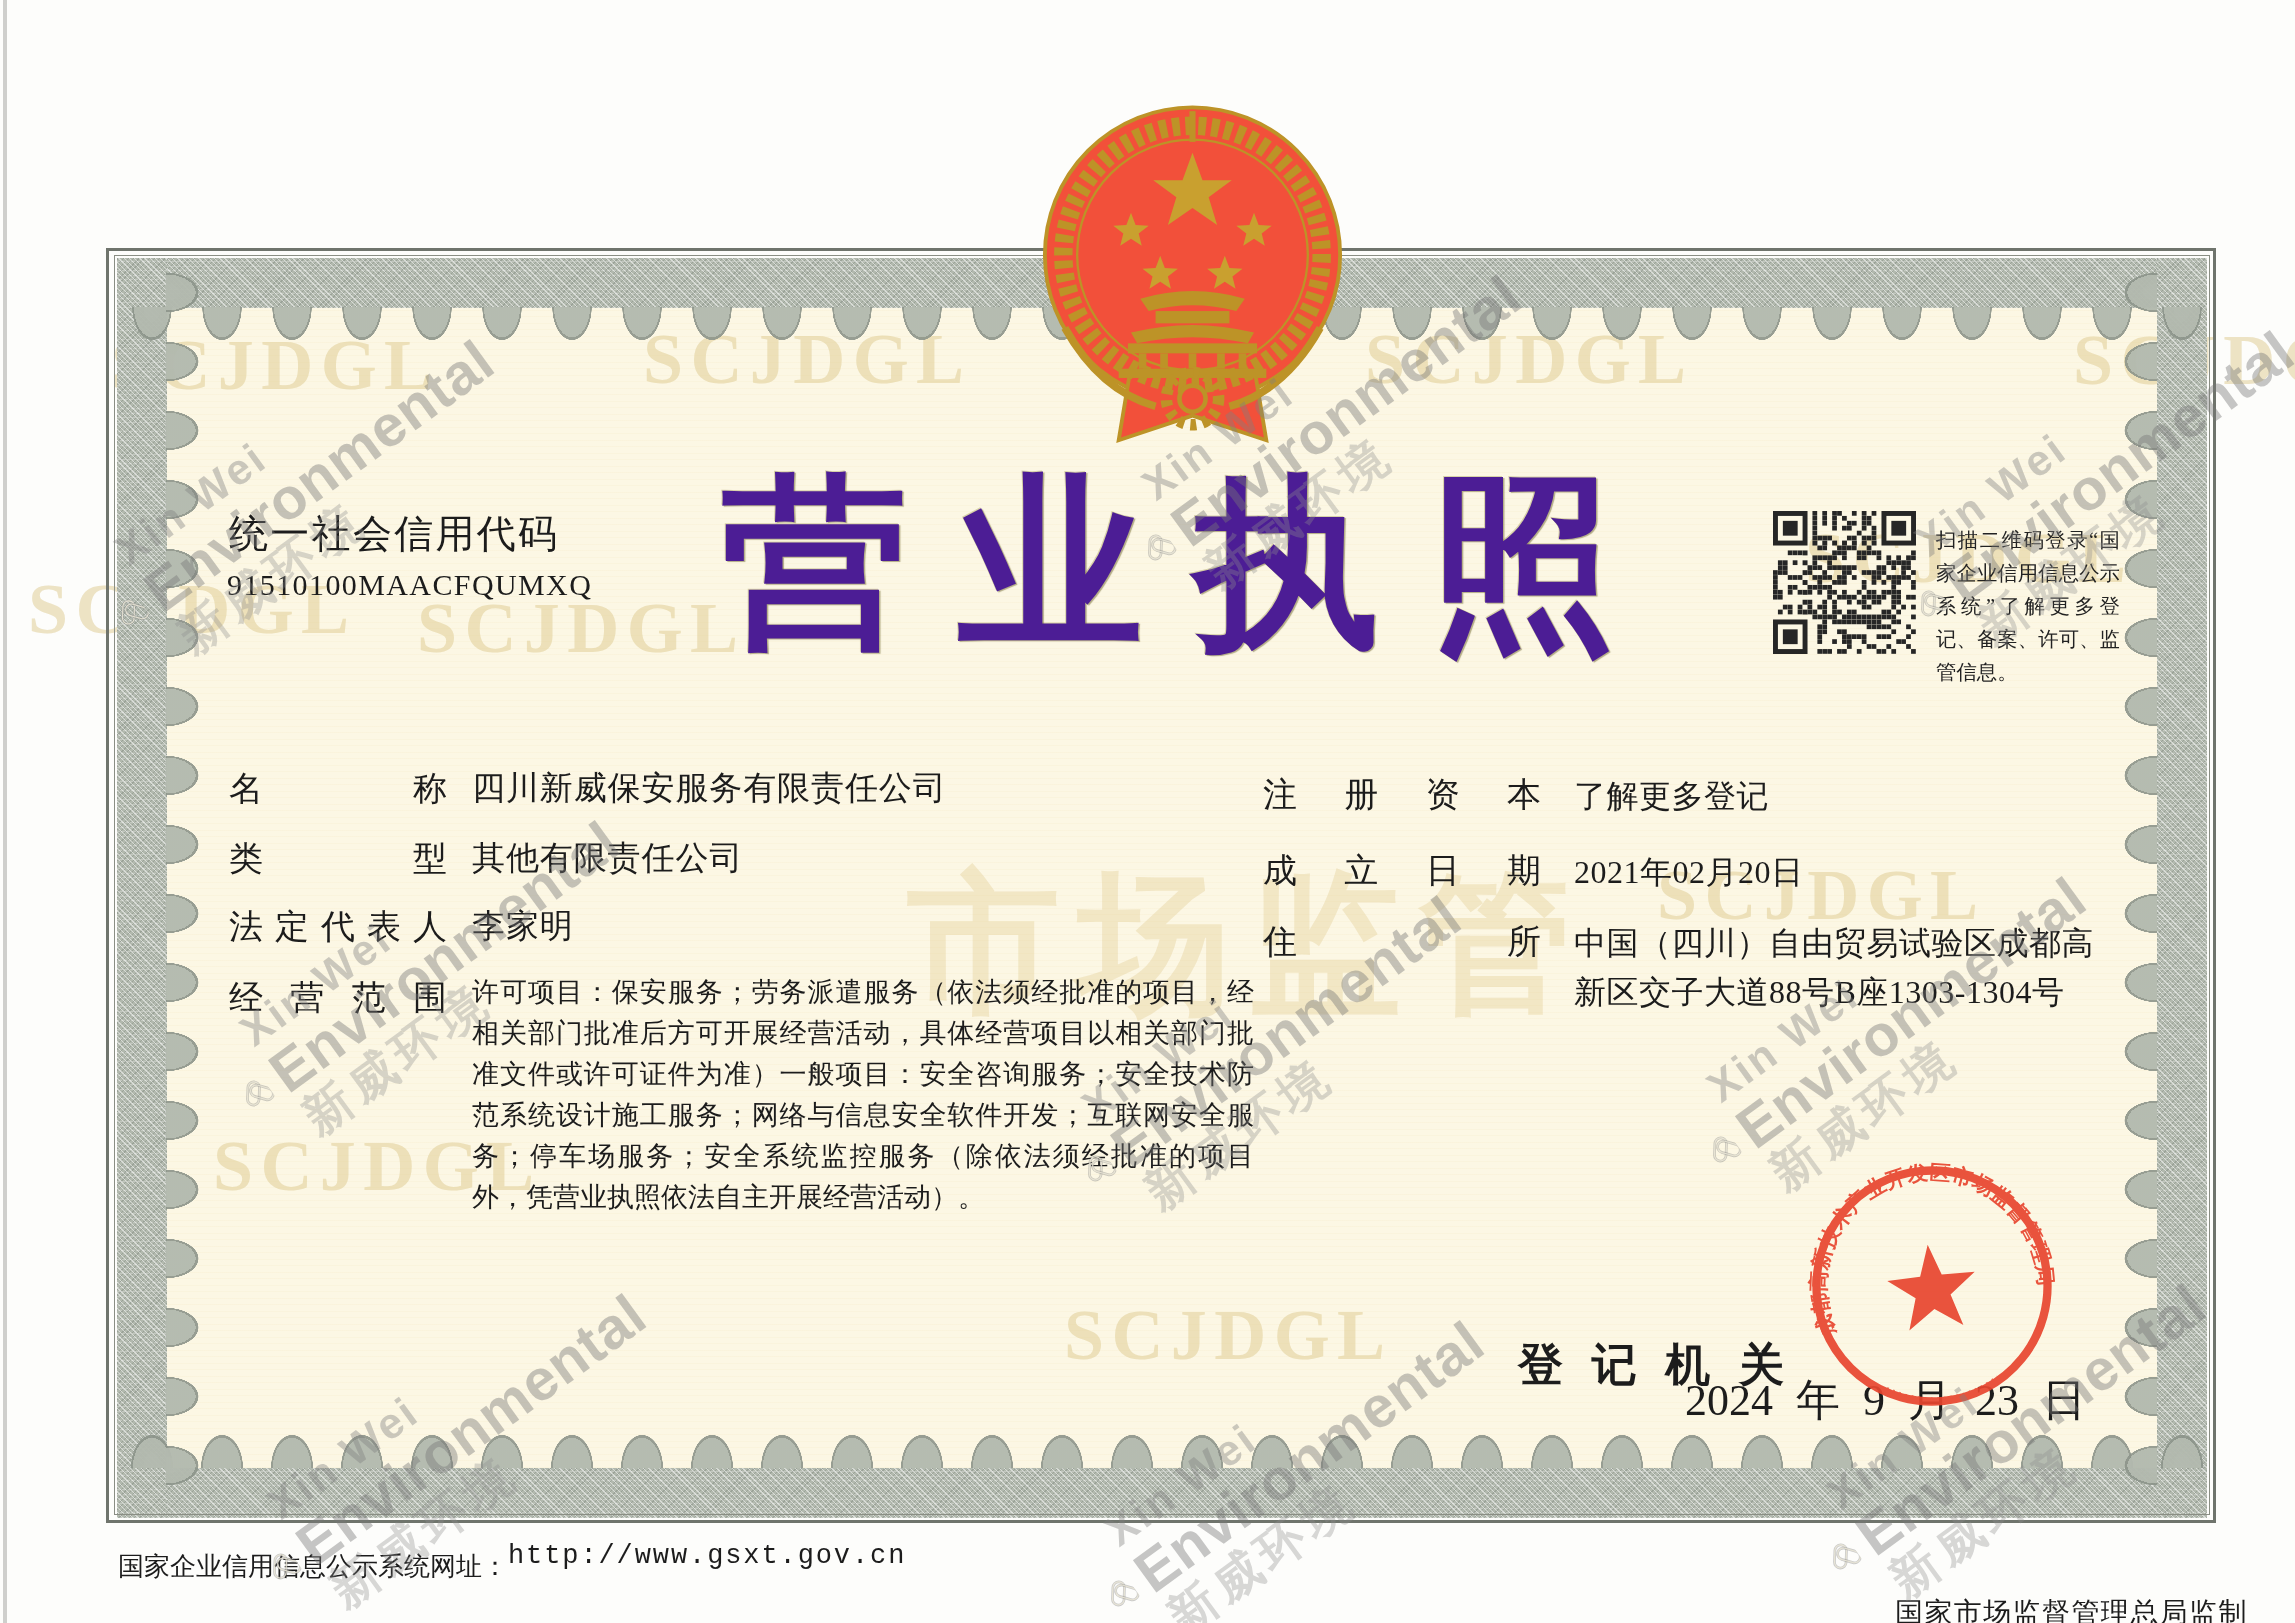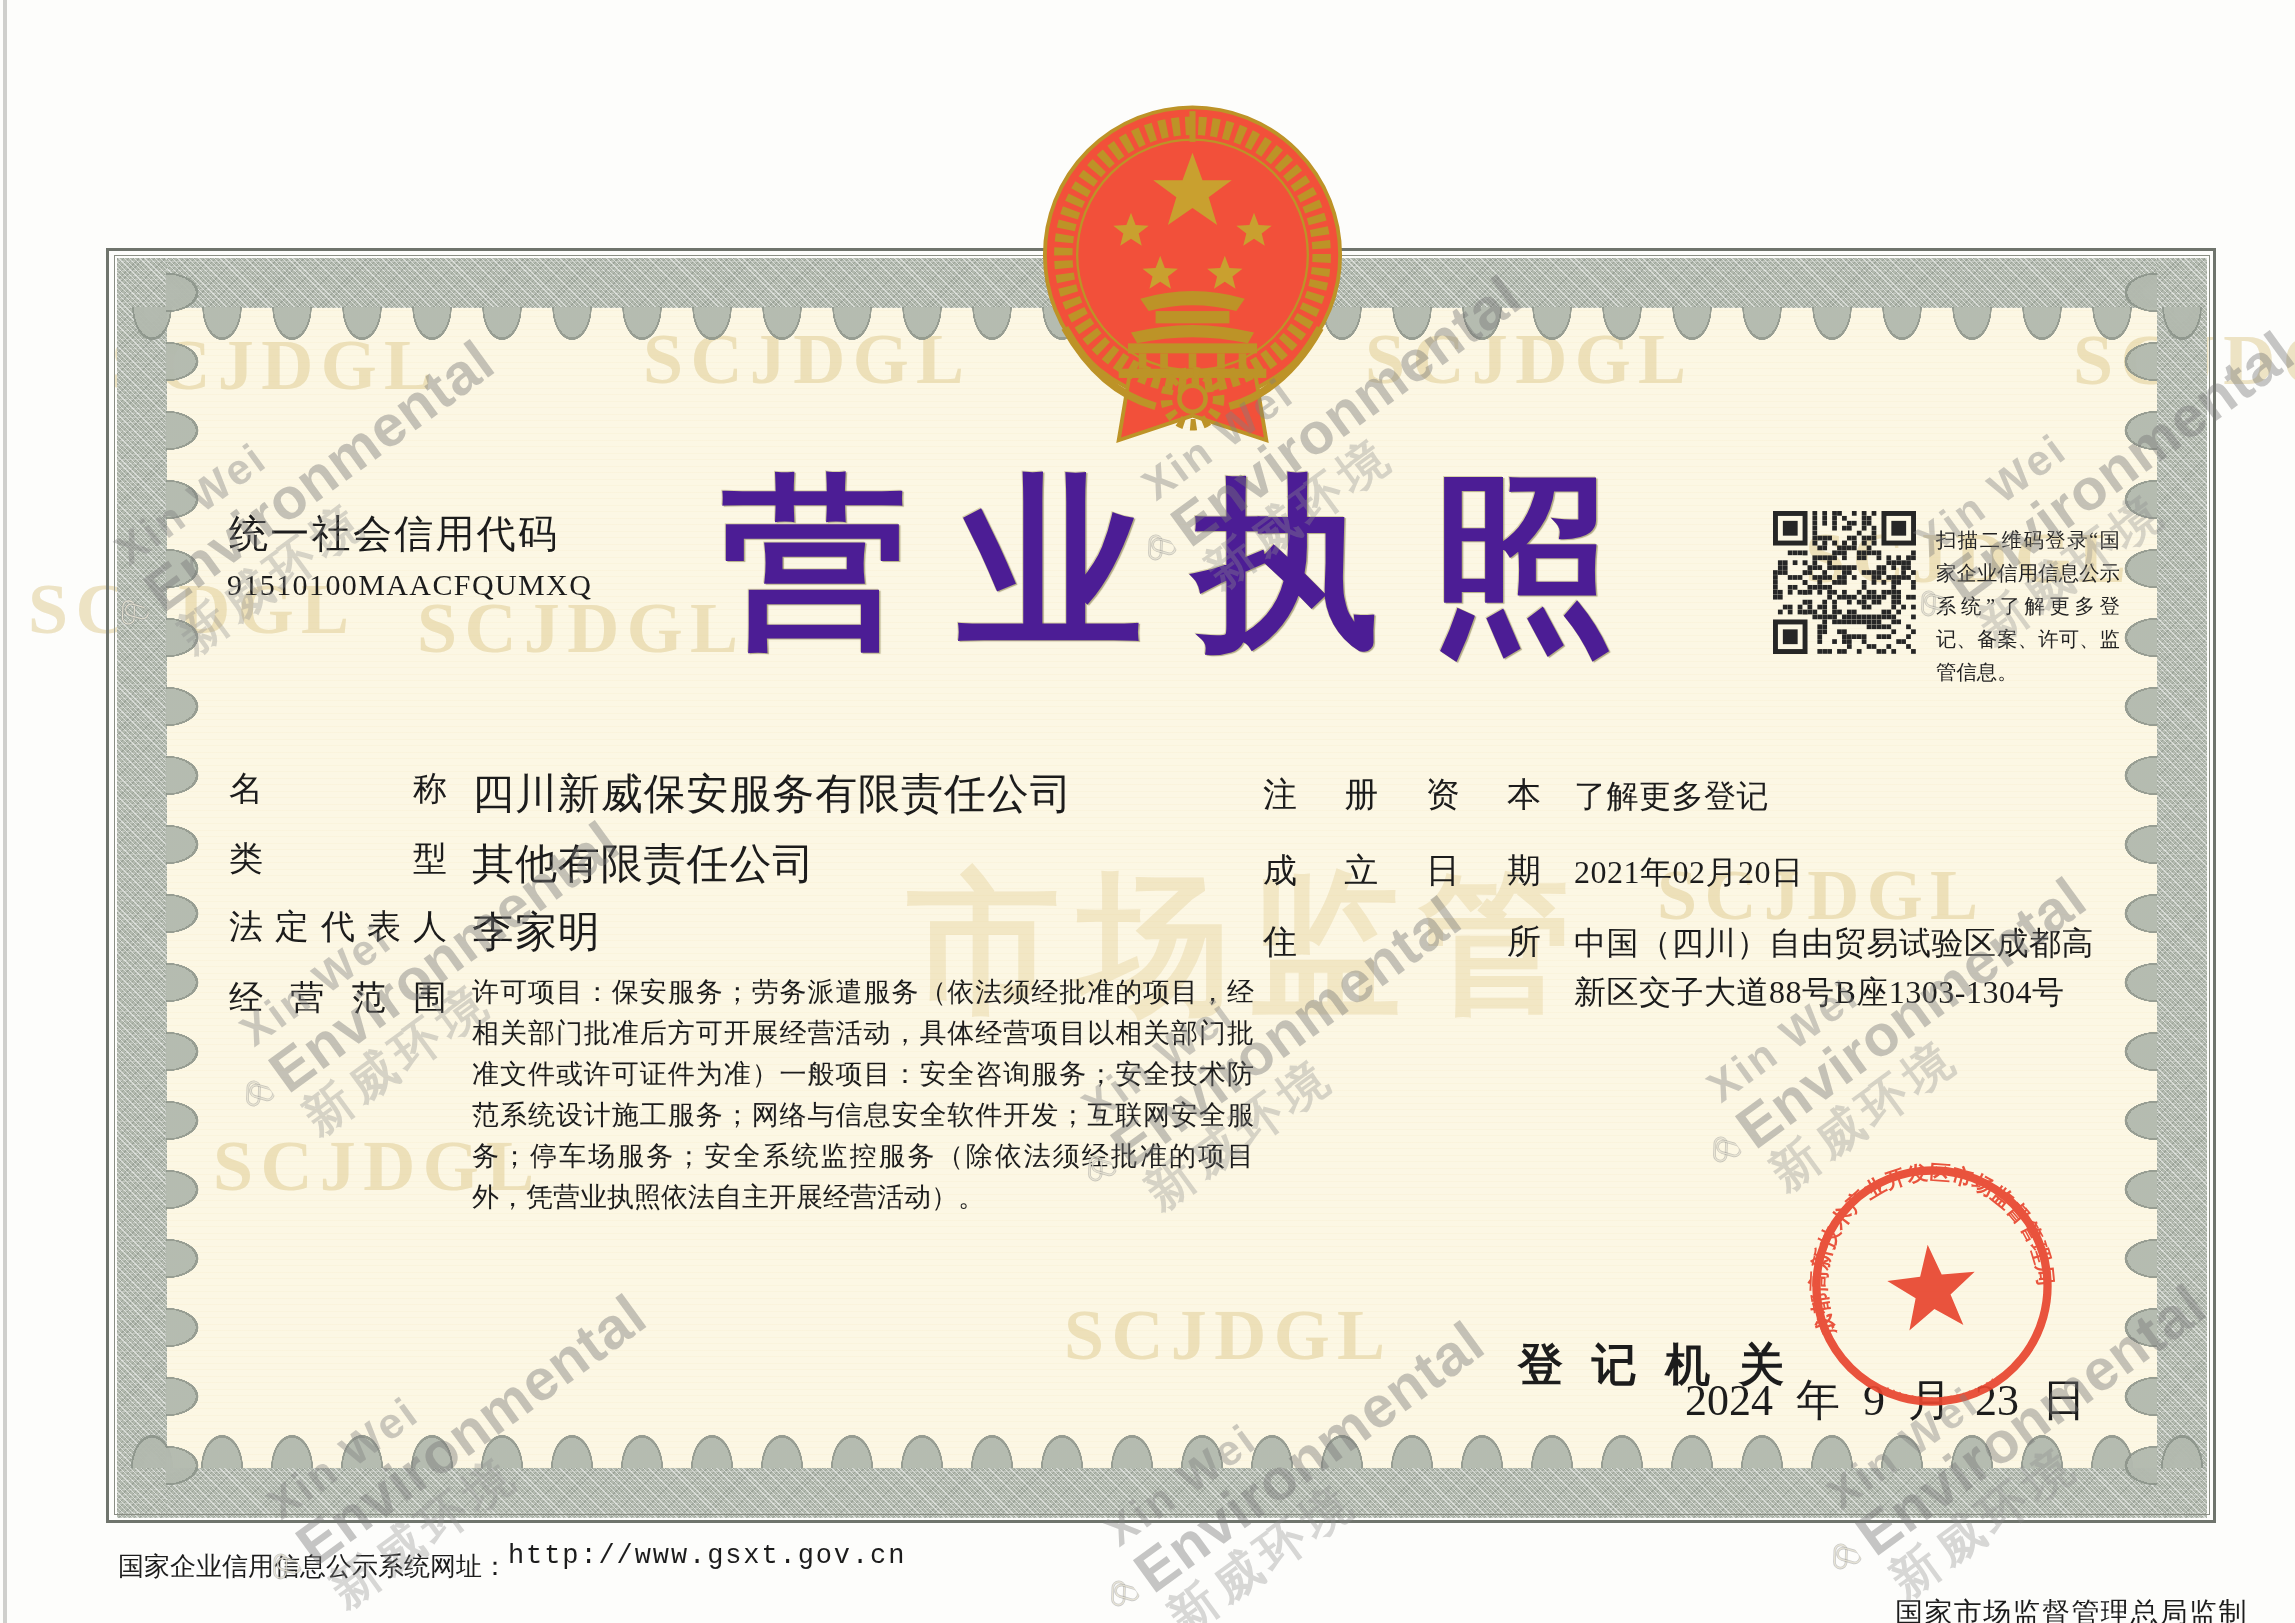--- a/index.html
+++ b/index.html
@@ -56,21 +56,21 @@
   .cert-title{position:absolute;left:671px;top:463px;width:995px;text-align:center;z-index:10;
               font-size:185px;line-height:204px;font-weight:bold;letter-spacing:51px;text-indent:51px;
               color:#4c1d95;text-shadow:1.4px 1.4px 0.9px rgba(90,82,20,.45), -0.9px -0.9px 0.5px rgba(150,140,60,.35);}
   .qr{position:absolute;left:1773px;top:511px;width:143px;height:143px;z-index:10;}
   .qr-caption{position:absolute;left:1936px;top:524px;width:184px;z-index:10;
               font-size:20.4px;line-height:33px;text-align:justify;text-justify:inter-ideograph;color:#222;}
 
   
   .jlabel{display:inline-block;text-align:justify;text-align-last:justify;}
   .fl-label{position:absolute;left:229px;z-index:10;font-size:34px;}
-  .fl-value{position:absolute;left:472px;z-index:10;font-size:42px;letter-spacing:0.9px;}
+  .fl-value{position:absolute;left:472px;z-index:10;font-size:33px;letter-spacing:0.9px;}
   .fr-label{position:absolute;left:1263px;z-index:10;font-size:34px;}
   .fr-label .jlabel{width:278px;}
   .fl-label .jlabel{width:218px;}
   .fr-value{position:absolute;left:1574px;width:537px;z-index:10;font-size:32px;letter-spacing:0.5px;line-height:49px;}
   .scope-value{position:absolute;left:472px;top:972px;width:782px;z-index:10;
                font-size:27px;line-height:41px;text-align:justify;text-justify:inter-ideograph;}
 
   
   .reg-label{position:absolute;left:1518px;top:1291px;z-index:10;font-size:45px;font-weight:bold;margin-top:44px;}
   .reg-label .jlabel{width:266px;}

